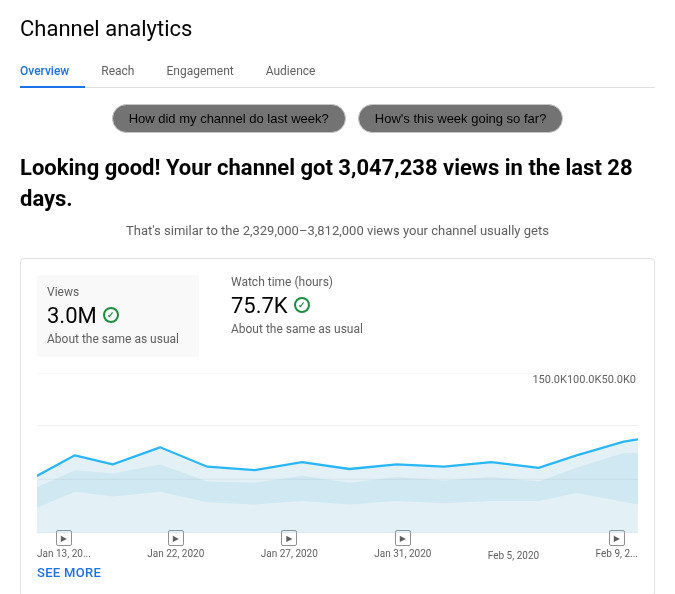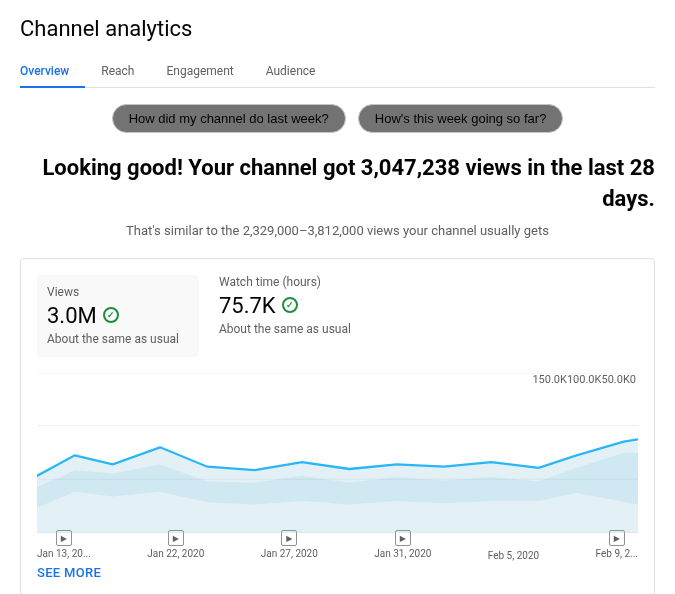--- a/index.html
+++ b/index.html
@@ -48,42 +48,42 @@
     .quick-btn {
       border: 1px solid #c6c6c6;
       border-radius: 18px;
       padding: 6px 16px;
       font-size: 13px;
       color: #030303;
       background: #737373;
       cursor: pointer;
     }
     .main-headline {
-      text-align: right;
+      text-align: left;
       font-size: 22px;
       font-weight: 700;
       line-height: 1.4;
       margin-bottom: 8px;
       color: #030303;
     }
     .sub-headline {
       text-align: center;
       font-size: 13px;
       color: #606060;
       margin-bottom: 20px;
     }
     .metrics-card {
       border: 1px solid #e0e0e0;
       border-radius: 4px;
       padding: 16px;
       background: #fff;
     }
     .metrics-row {
       display: flex;
-      gap: 4px;
+      gap: 16px;
       margin-bottom: 16px;
     }
     .metric-box {
       flex: 0 0 auto;
       padding-right: 32px;
     }
     .metric-box:first-child {
       background: #f9f9f9;
       padding: 10px 20px 10px 10px;
       border-radius: 4px;

